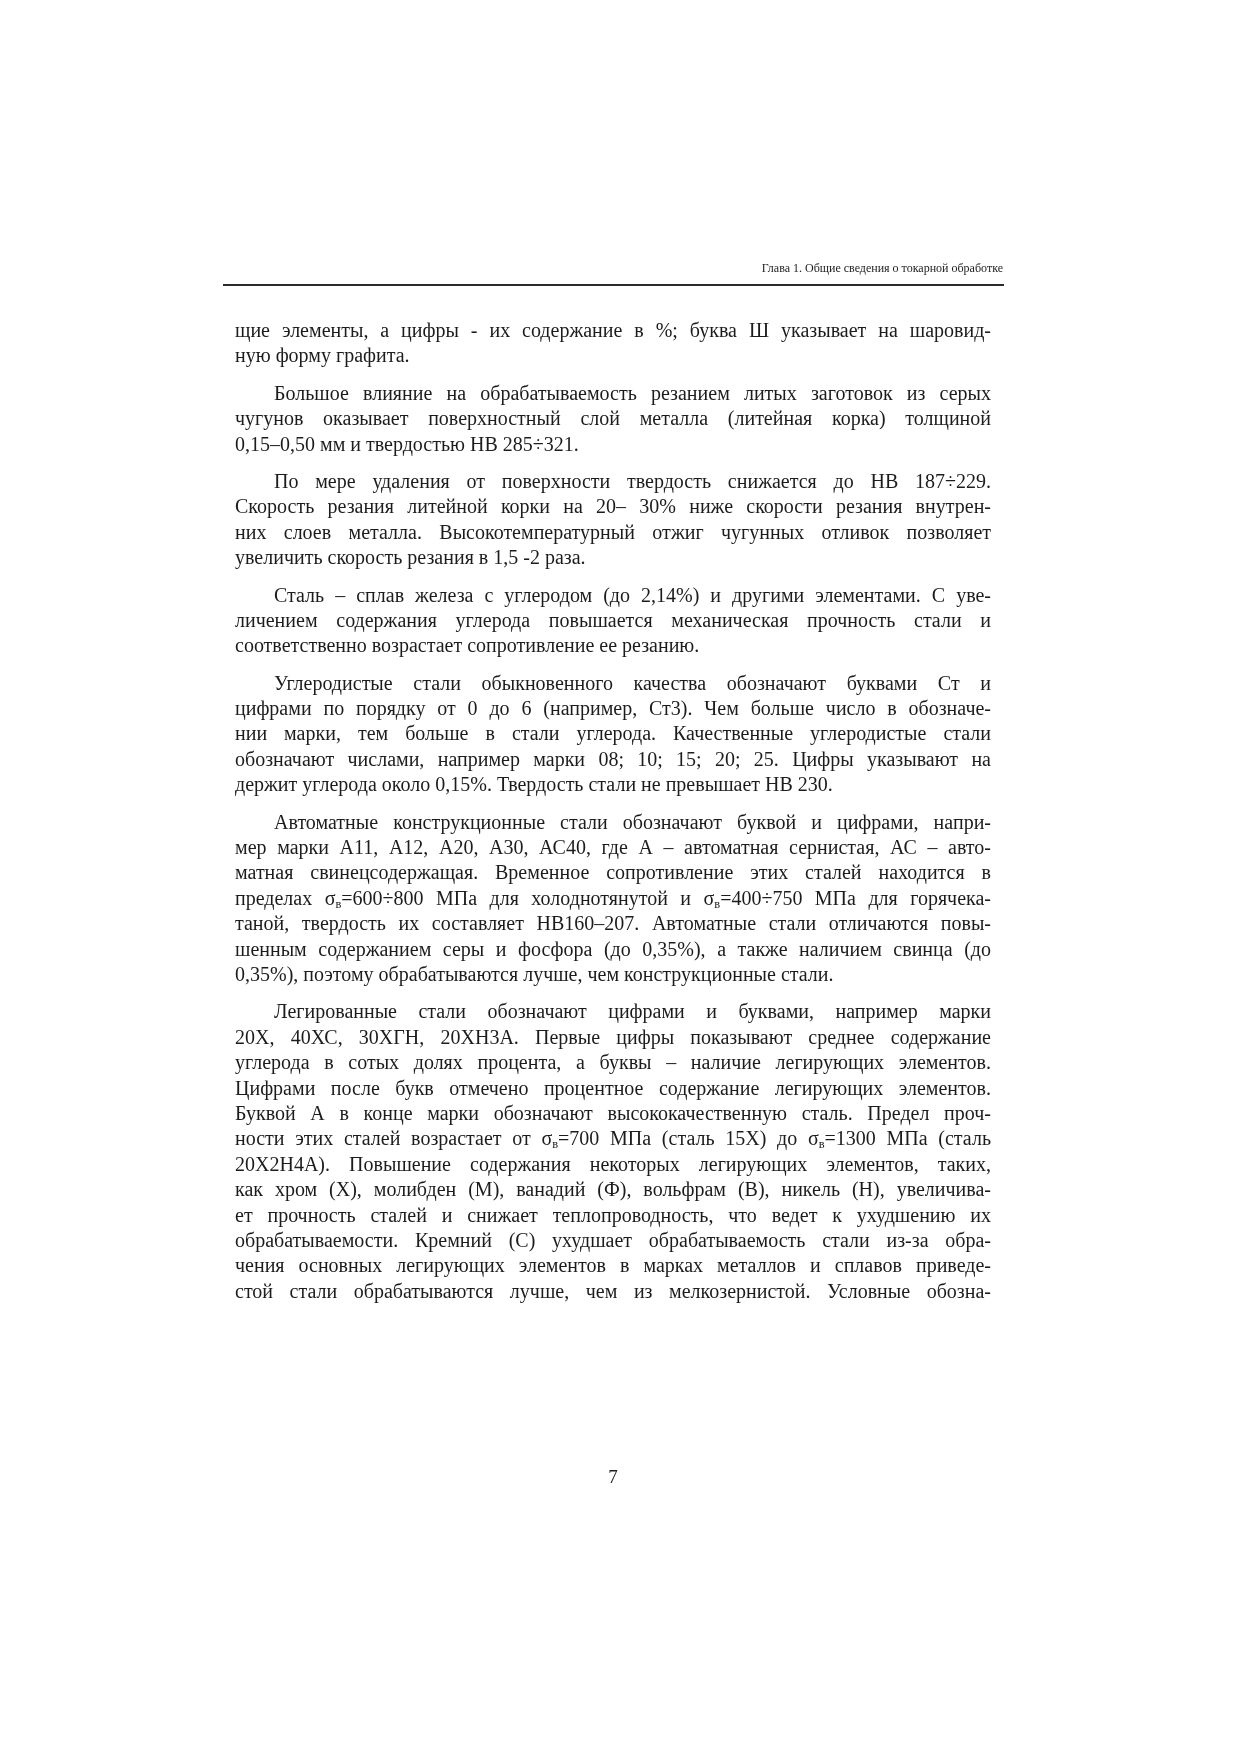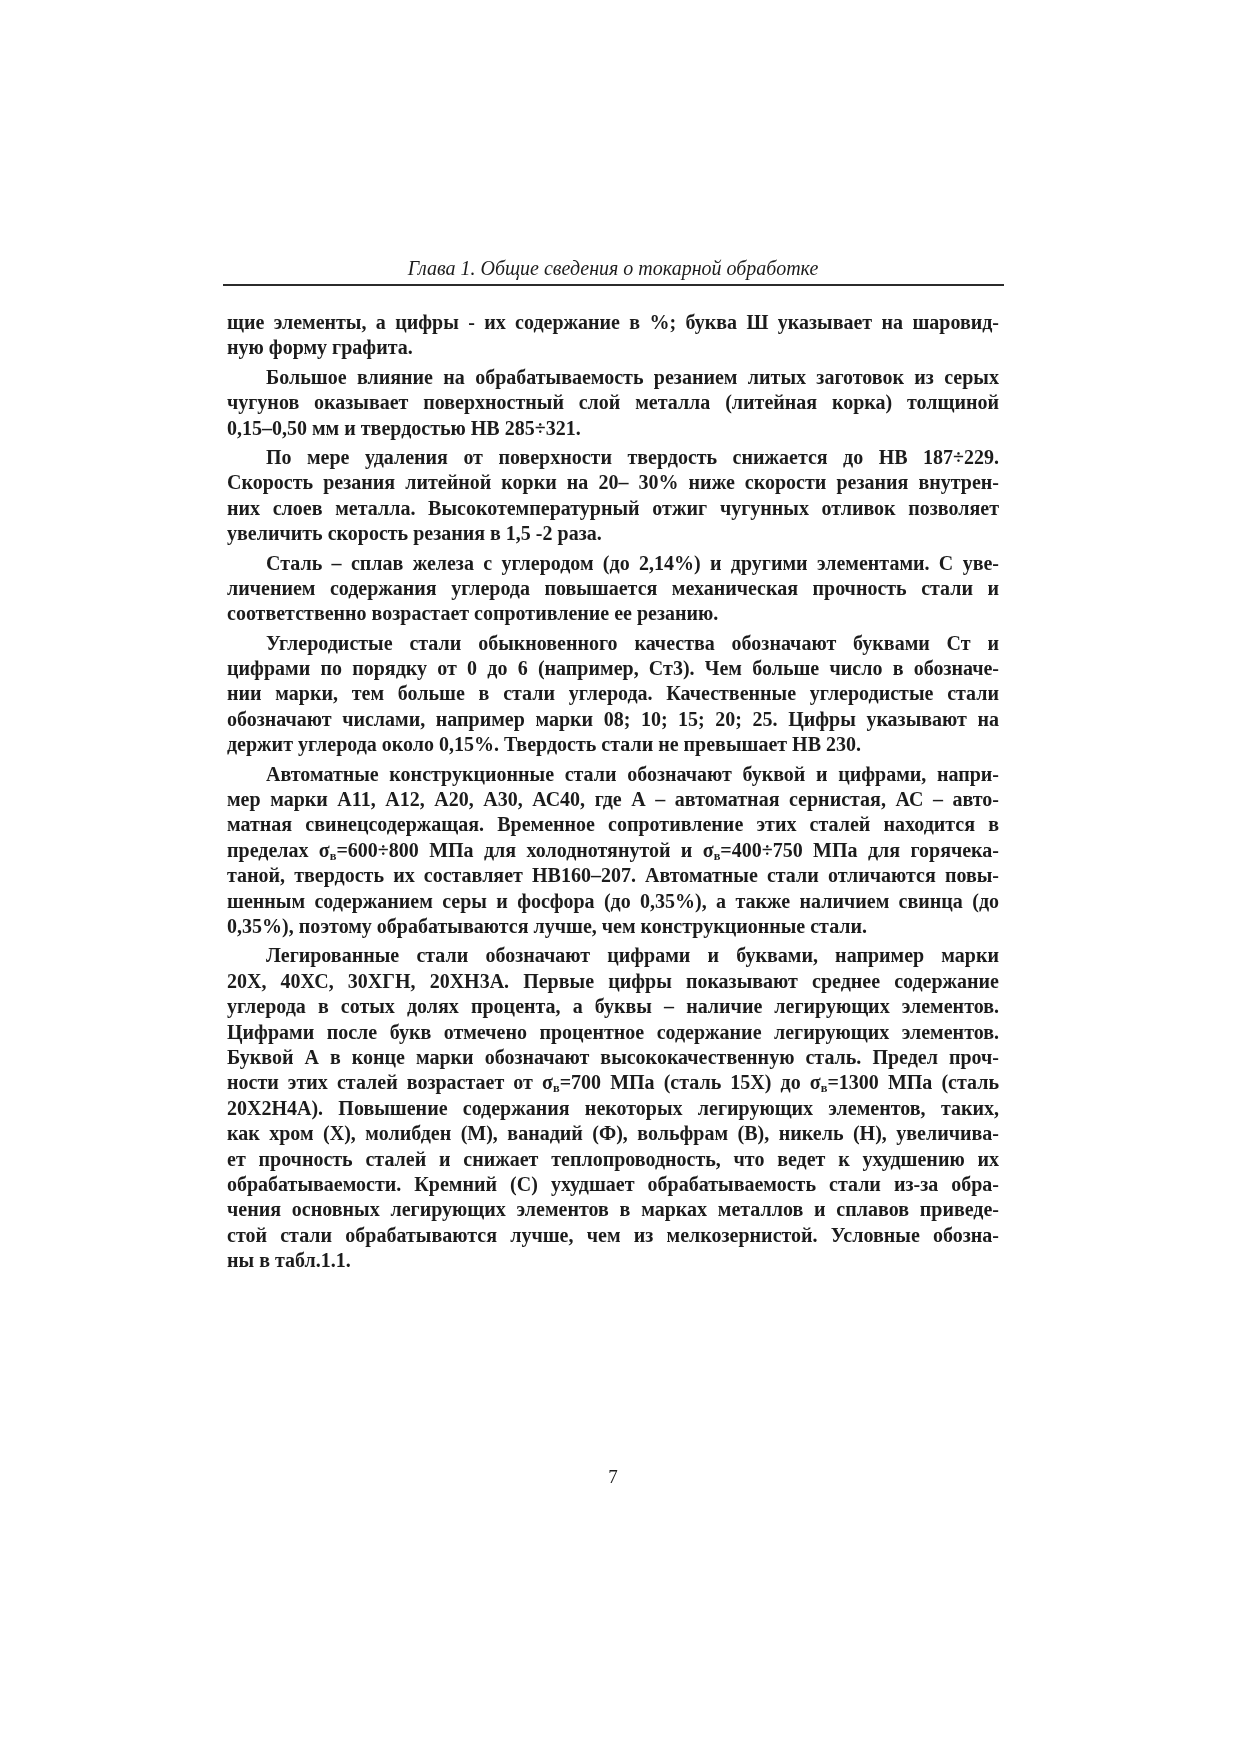--- a/index.html
+++ b/index.html
@@ -10,43 +10,42 @@
     background: #ffffff;
     font-family: "Liberation Serif", serif;
     color: #1c1c1c;
     overflow: hidden;
   }
   .running-header {
     position: absolute;
     left: 223px;
     width: 780px;
     top: 256px;
-    text-align: center;
-    font-style: italic;
-    font-size: 20px;
+    text-align: right;
+    font-size: 12px;
     line-height: 24px;
     white-space: nowrap;
   }
   .header-rule {
     position: absolute;
     left: 223px;
     width: 781px;
     top: 284px;
     height: 2px;
     background: #2b2b2b;
   }
   .body-text {
     position: absolute;
     left: 223px;
     width: 780px;
     top: 306px;
     font-size: 20px;
     line-height: 25.4px;
   }
-  .para { margin: 4px; font-weight: bold; }
+  .para { margin: 12px; }
   .line {
     text-align: justify;
     text-align-last: justify;
     height: 25.4px;
     overflow: hidden;
   }
   .line.last { text-align-last: left; }
   .para.indent .line.first { text-indent: 39px; }
   sub {
     font-size: 0.62em;
@@ -112,17 +111,16 @@
         <div class="line">углерода в сотых долях процента, а буквы – наличие легирующих элементов.</div>
         <div class="line">Цифрами после букв отмечено процентное содержание легирующих элементов.</div>
         <div class="line">Буквой А в конце марки обозначают высококачественную сталь. Предел проч-</div>
         <div class="line">ности этих сталей возрастает от σ<sub>в</sub>=700 МПа (сталь 15Х) до σ<sub>в</sub>=1300 МПа (сталь</div>
         <div class="line">20Х2Н4А). Повышение содержания некоторых легирующих элементов, таких,</div>
         <div class="line">как хром (Х), молибден (М), ванадий (Ф), вольфрам (В), никель (Н), увеличива-</div>
         <div class="line">ет прочность сталей и снижает теплопроводность, что ведет к ухудшению их</div>
         <div class="line">обрабатываемости. Кремний (С) ухудшает обрабатываемость стали из-за обра-</div>
         <div class="line">чения основных легирующих элементов в марках металлов и сплавов приведе-</div>
         <div class="line">стой стали обрабатываются лучше, чем из мелкозернистой. Условные обозна-</div>
-        <div class="line last">ны в табл.1.1.</div>
       </div>
     </div>
   <div class="page-number">7</div>
 </div>
 
 </body></html>

